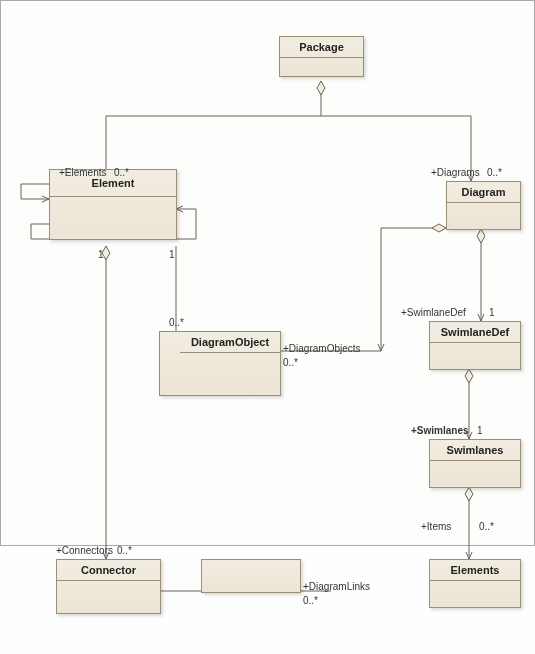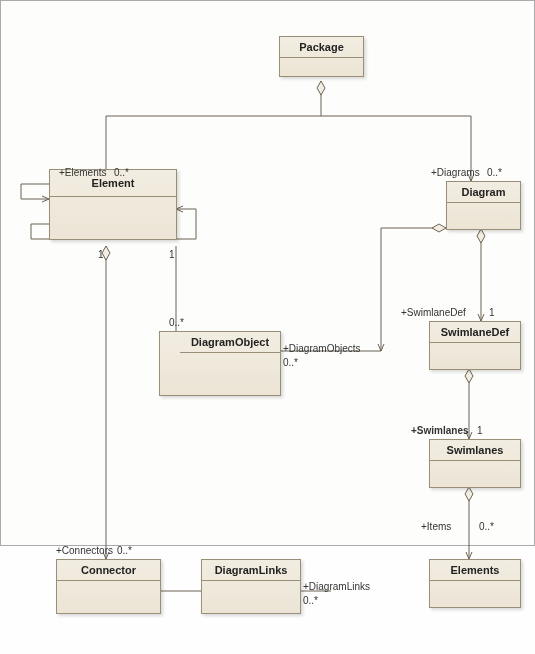--- a/index.html
+++ b/index.html
@@ -127,21 +127,20 @@
     <div class="title">Elements</div>
     <div class="body" style="min-height:26px;"></div>
   </div>
 
   <div class="uml-box" style="left:55px; top:558px; width:105px;">
     <div class="title">Connector</div>
     <div class="body" style="min-height:32px;"></div>
   </div>
 
   <div class="uml-box" style="left:200px; top:558px; width:100px;">
-    <div class="title">DiagramLinks</div>
     <div class="body" style="min-height:32px;"></div>
   </div>
 
   <span class="lbl" style="left:58px; top:166px;">+Elements</span>
   <span class="lbl" style="left:113px; top:166px;">0..*</span>
 
   <span class="lbl" style="left:430px; top:166px;">+Diagrams</span>
   <span class="lbl" style="left:486px; top:166px;">0..*</span>
 
   <span class="lbl" style="left:97px; top:248px;">1</span>

